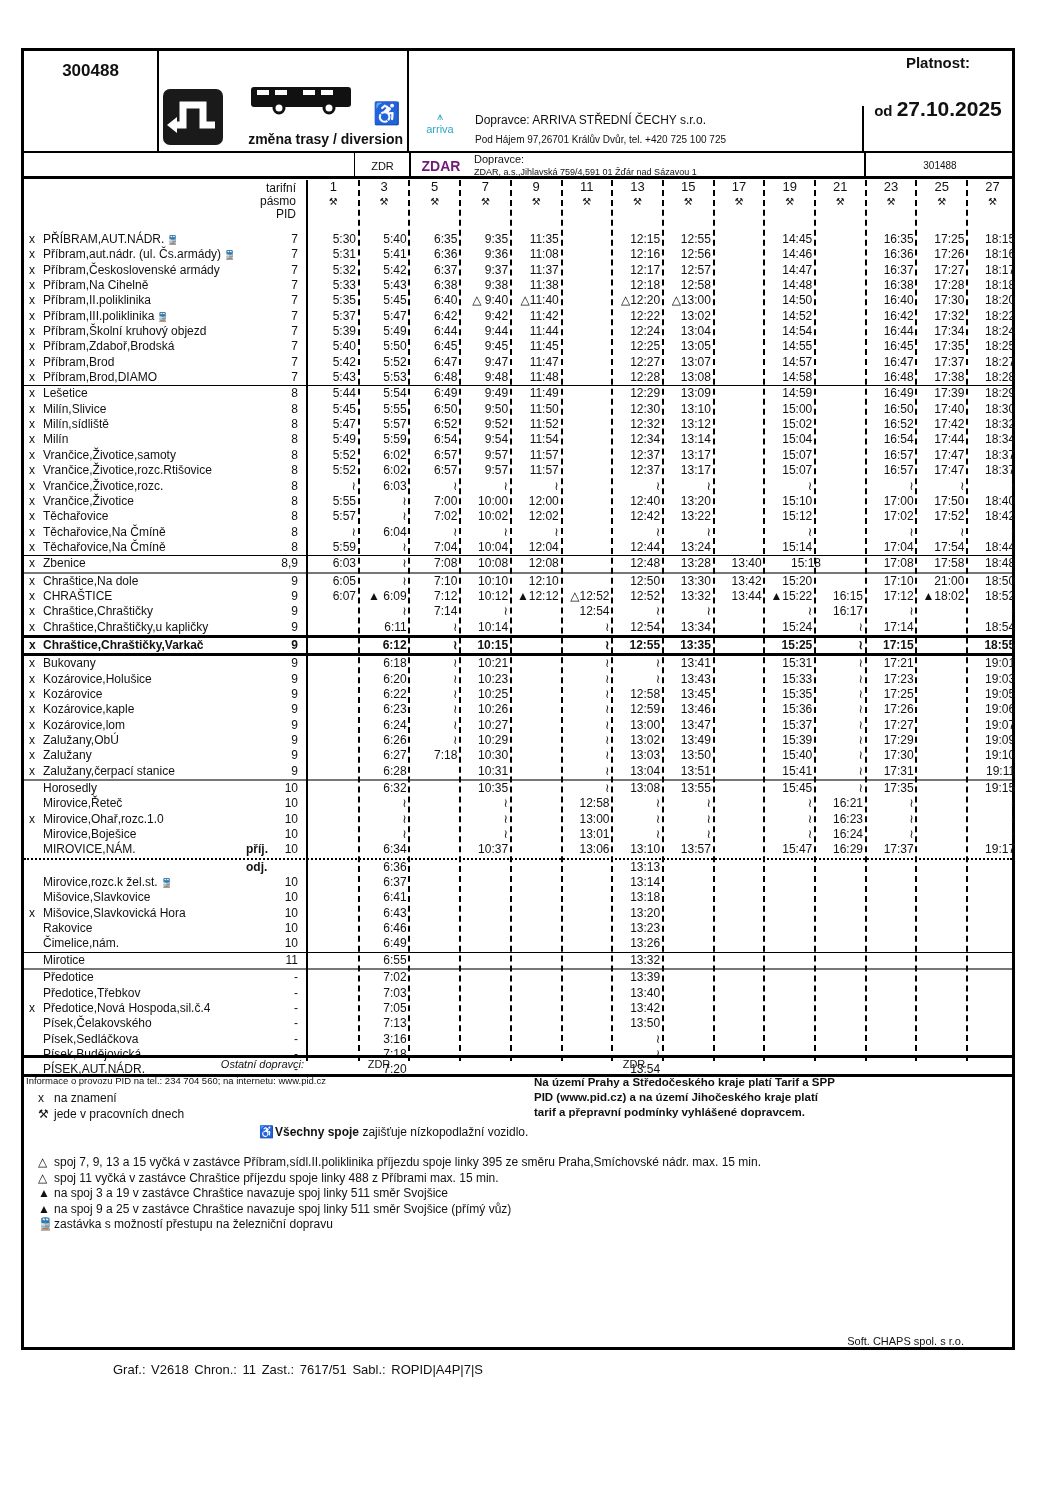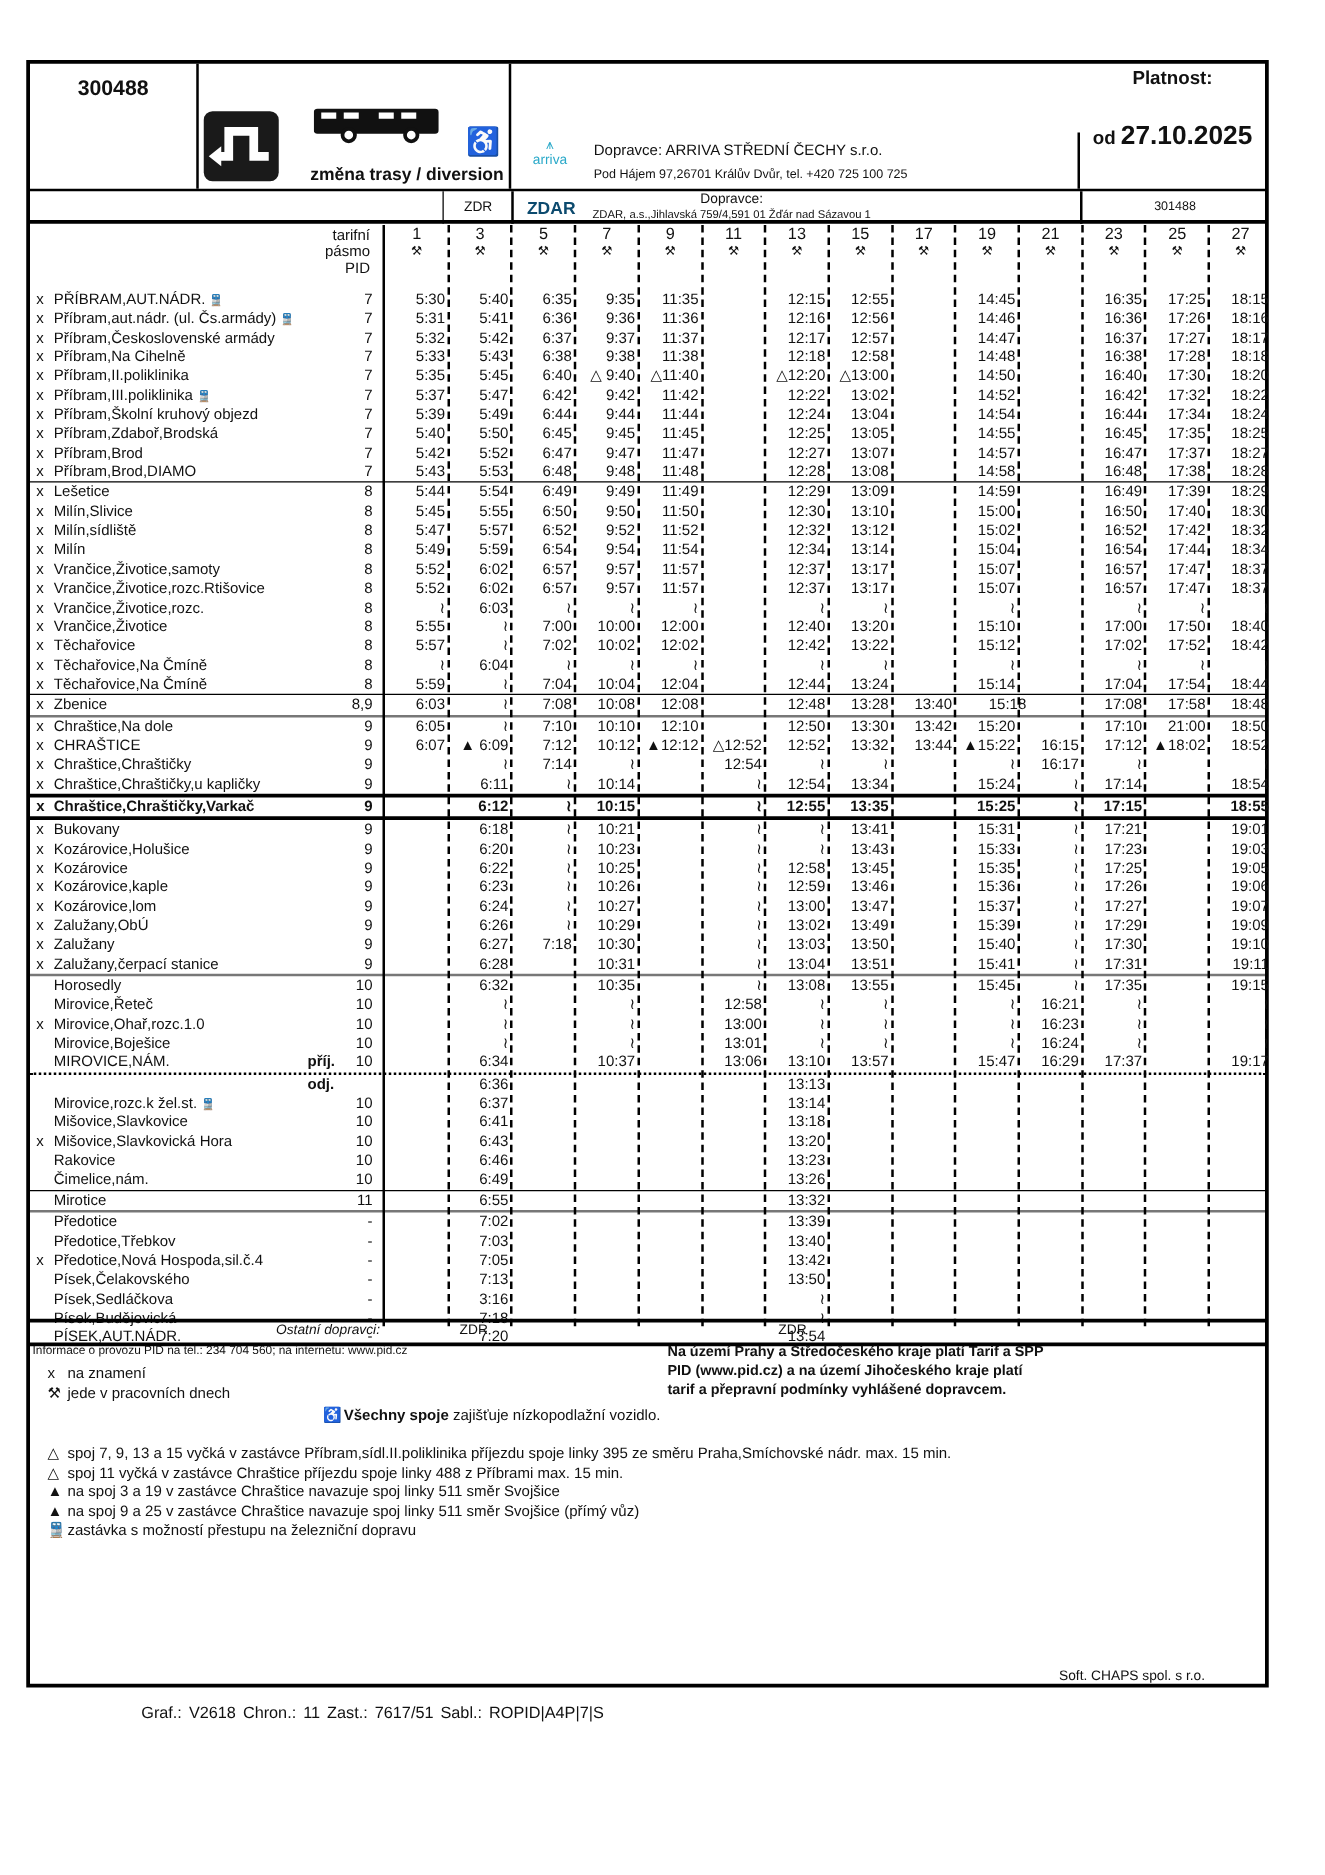--- a/index.html
+++ b/index.html
@@ -21,22 +21,22 @@
   .op1{left:385px;top:55px;width:455px;height:45px;border-right:2px solid #000;}
   .op1 .logo{position:absolute;left:16px;top:4px;width:30px;text-align:center;color:#2aa9c9;font-size:11px;}
   .op1 .l1{position:absolute;left:66px;top:7px;font-size:12px;}
   .op1 .l2{position:absolute;left:66px;top:28px;font-size:10px;}
   .plat{left:840px;top:0;width:148px;height:100px;}
   .plat .p{position:absolute;top:3px;width:100%;text-align:center;font-weight:bold;font-size:15px;}
   .plat .d{position:absolute;top:46px;width:100%;text-align:center;font-weight:bold;font-size:15px;}
   .plat .d b{font-size:21px;}
   .row2{left:0;top:100px;width:988px;height:28px;border-top:2px solid #000;border-bottom:3px solid #000;}
   .row2 .zdr{position:absolute;left:330px;top:0;width:55px;height:26px;border-left:1px solid #000;font-size:11px;text-align:center;line-height:26px;}
-  .row2 .zlogo{position:absolute;left:385px;top:0;width:60px;height:26px;border-left:2px solid #000;color:#0c4a6e;font-weight:bold;font-size:14px;line-height:26px;text-align:center;}
-  .row2 .op2{position:absolute;left:450px;top:0;font-size:11px;line-height:12px;text-align:center;}
+  .row2 .zlogo{position:absolute;left:385px;top:0;width:60px;height:26px;border-left:2px solid #000;color:#701a75;font-weight:bold;font-size:14px;line-height:26px;text-align:center;}
+  .row2 .op2{position:absolute;left:450px;top:0;font-size:11px;line-height:12px;}
   .row2 .op2 .s{font-size:9px;}
   .row2 .cod{position:absolute;left:840px;top:0;width:148px;height:26px;border-left:2px solid #000;font-size:10px;text-align:center;line-height:26px;}
   
   .tbl{position:absolute;left:0;top:129px;width:988px;}
   .thead{position:relative;height:52px;}
   .tz{position:absolute;left:200px;width:72px;text-align:right;font-size:12px;line-height:13px;top:2px;}
   .tc{position:absolute;top:0;width:50.7px;text-align:center;font-size:13px;line-height:13px;}
   .tc .h{font-size:10px;display:block;margin-top:2px;}
   .row{position:relative;height:15.35px;font-size:12px;line-height:15px;white-space:nowrap;}
   .row.bold{font-weight:bold;}
@@ -152,21 +152,21 @@
           <span class="t" style="left:943.1px">18:15</span>
         </div>
         <div class="row">
           <span class="x">x</span>
           <span class="nm"><span>Příbram,aut.nádr. (ul. Čs.armády)</span> <span style="font-size:9px">🚆</span></span>
           <span class="z">7</span>
           <span class="t" style="left:284px">5:31</span>
           <span class="t" style="left:334.7px">5:41</span>
           <span class="t" style="left:385.4px">6:36</span>
           <span class="t" style="left:436.1px">9:36</span>
-          <span class="t" style="left:486.8px">11:36</span>
+          <span class="t" style="left:486.8px">11:08</span>
           <span class="t" style="left:537.5px"></span>
           <span class="t" style="left:588.2px">12:16</span>
           <span class="t" style="left:638.9000000000001px">12:56</span>
           <span class="t" style="left:689.6px"></span>
           <span class="t" style="left:740.3px">14:46</span>
           <span class="t" style="left:791px"></span>
           <span class="t" style="left:841.7px">16:36</span>
           <span class="t" style="left:892.4000000000001px">17:26</span>
           <span class="t" style="left:943.1px">18:16</span>
         </div>

